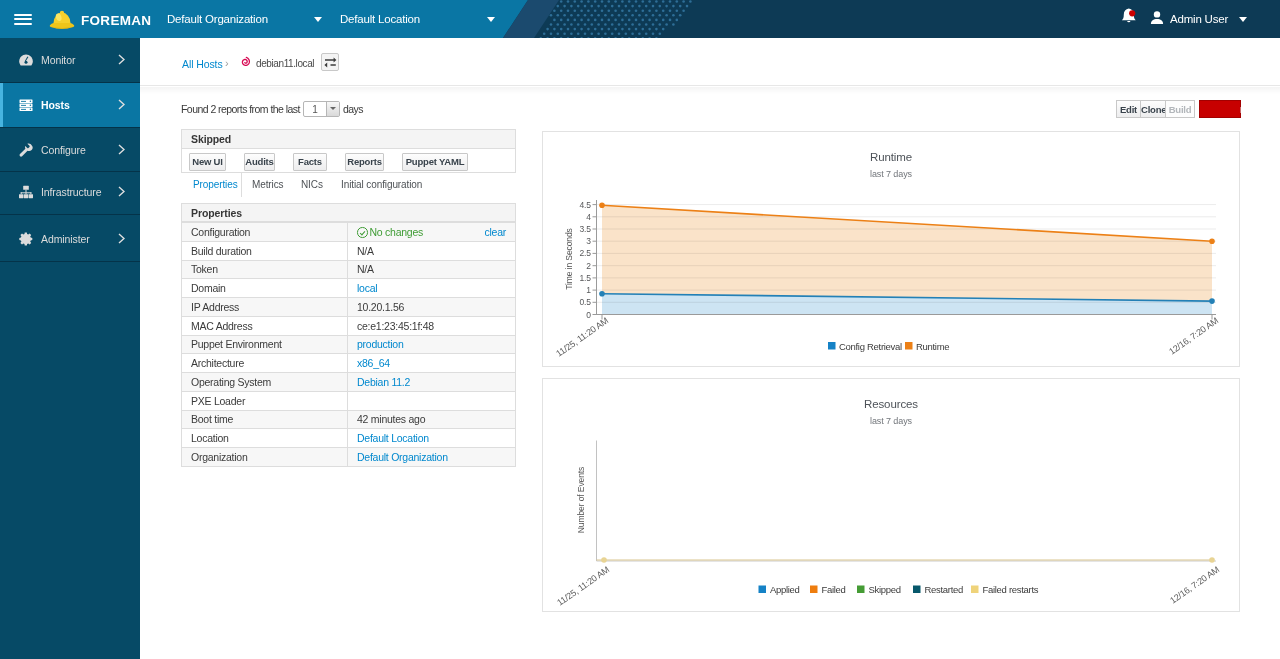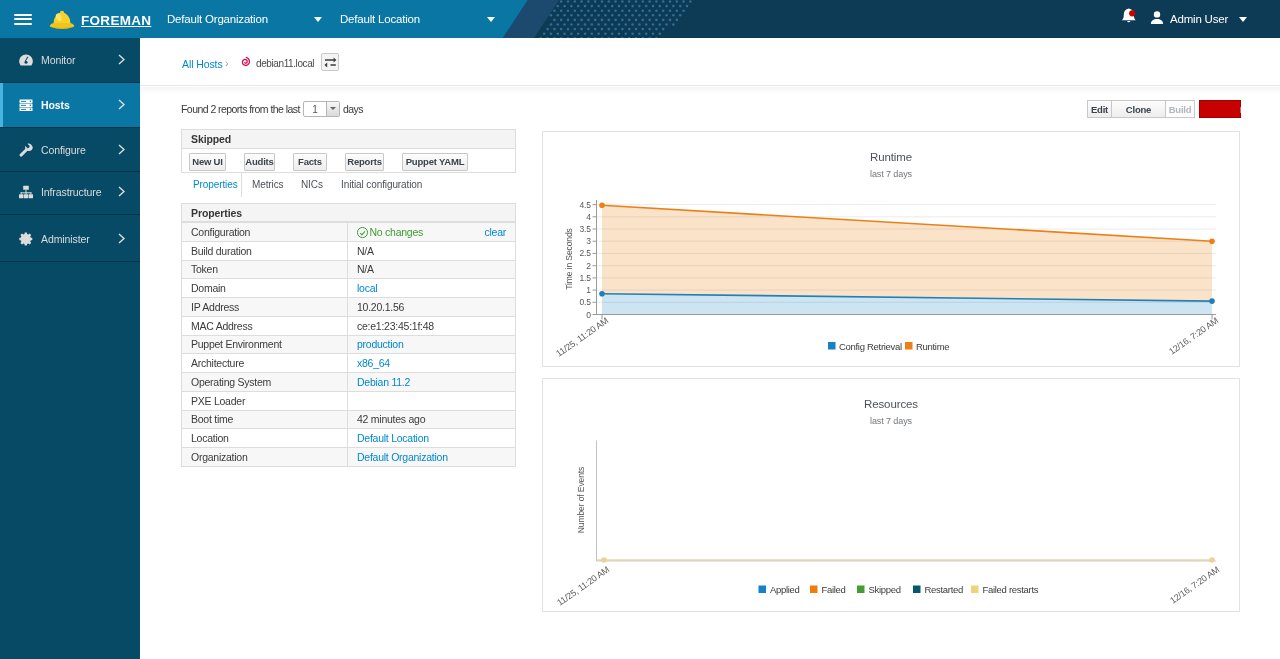--- a/index.html
+++ b/index.html
@@ -257,21 +257,21 @@
         <span></span>
         <span></span>
       </div>
     <svg class="nav-item" style="left:49px; top:5.5px;" width="26" height="25" viewBox="0 0 26 25">
       <path d="M0.9,19.3 Q2.2,17.3 5.2,16.8 L20.8,16.8 Q23.8,17.3 25.1,19.3 Q25.7,20.5 24.3,21 Q18.6,23.1 13,23.1 Q7.4,23.1 1.7,21 Q0.3,20.5 0.9,19.3 Z" fill="#efc51a"></path>
       <path d="M4.5,17 A8.5,10.4 0 0 1 21.5,17 Z" fill="#f6d02c"></path>
       <path d="M10.9,7 L15.1,7 C15,5.4 14.4,4.7 13,4.7 C11.6,4.7 11,5.4 10.9,7 Z" fill="#f6d02c"></path>
       <ellipse cx="9.7" cy="11.2" rx="2.7" ry="3.9" fill="#fae664" transform="rotate(-16 9.7 11.2)"></ellipse>
       <path d="M2,20.7 Q7.5,22.6 13,22.6 Q18.5,22.6 24,20.7 Q18.5,21.9 13,21.9 Q7.5,21.9 2,20.7 Z" fill="#cfa616"></path>
     </svg>
-    <div class="nav-item" style="left:81px; top:13px; font-size:13.5px; font-weight:bold; letter-spacing:0.3px;text-decoration:underline;">FOREMAN</div>
+    <div class="nav-item" style="left:81px; top:13px; font-size:13.5px; font-weight:bold; letter-spacing:0.3px;">FOREMAN</div>
     <div class="nav-item" style="left:167px; top:13px;">Default Organization</div>
     <div class="nav-item" style="left:314px; top:16.5px;">
         <span class="caret-down"></span>
       </div>
     <div class="nav-item" style="left:340px; top:13px;">Default Location</div>
     <div class="nav-item" style="left:487px; top:16.5px;">
         <span class="caret-down"></span>
       </div>
 
     <svg class="nav-item" style="left:1121px; top:8px;" width="18" height="18" viewBox="0 0 18 18">
@@ -375,21 +375,21 @@
               <path d="M1,3 L10.2,3 M6.5,8 L11.8,8" stroke="#3c3c3c" stroke-width="1.5" fill="none"></path>
               <path d="M9.6,0.6 L12.4,3 L9.6,5.4 Z M3.2,5.6 L0.4,8 L3.2,10.4 Z" fill="#3c3c3c"></path>
             </svg>
         </span>
       </div>
     </div>
     <div id="crumbshadow"></div>
 
     <div id="foundrow">Found 2 reports from the last<span class="daysel"><span class="num">1</span><span class="btn"></span></span>days</div>
 
-    <div id="actions"><span class="abtn" style="width:25px;">Edit</span><span class="abtn" style="width:55px;">Clone</span><span class="abtn disabled" style="width:30px;">Build</span><span class="abtn danger" style="width:36px;padding-left:40px;">Delete</span></div>
+    <div id="actions"><span class="abtn" style="width:25px;">Edit</span><span class="abtn" style="width:26px;">Clone</span><span class="abtn disabled" style="width:30px;">Build</span><span class="abtn danger" style="width:36px;padding-left:40px;">Delete</span></div>
 
     <div id="details">
       <div class="panelbox">
         <div class="panel-head">Skipped</div>
         <div class="btnrow">
           <span class="sbtn" style="width:37px;">New UI</span><span class="sbtn" style="width:31px;">Audits</span><span class="sbtn" style="width:34px;">Facts</span><span class="sbtn" style="width:39px;">Reports</span><span class="sbtn" style="width:66px;">Puppet YAML</span>
         </div>
       </div>
       <div id="tabs">
         <span class="tab active">Properties</span>

